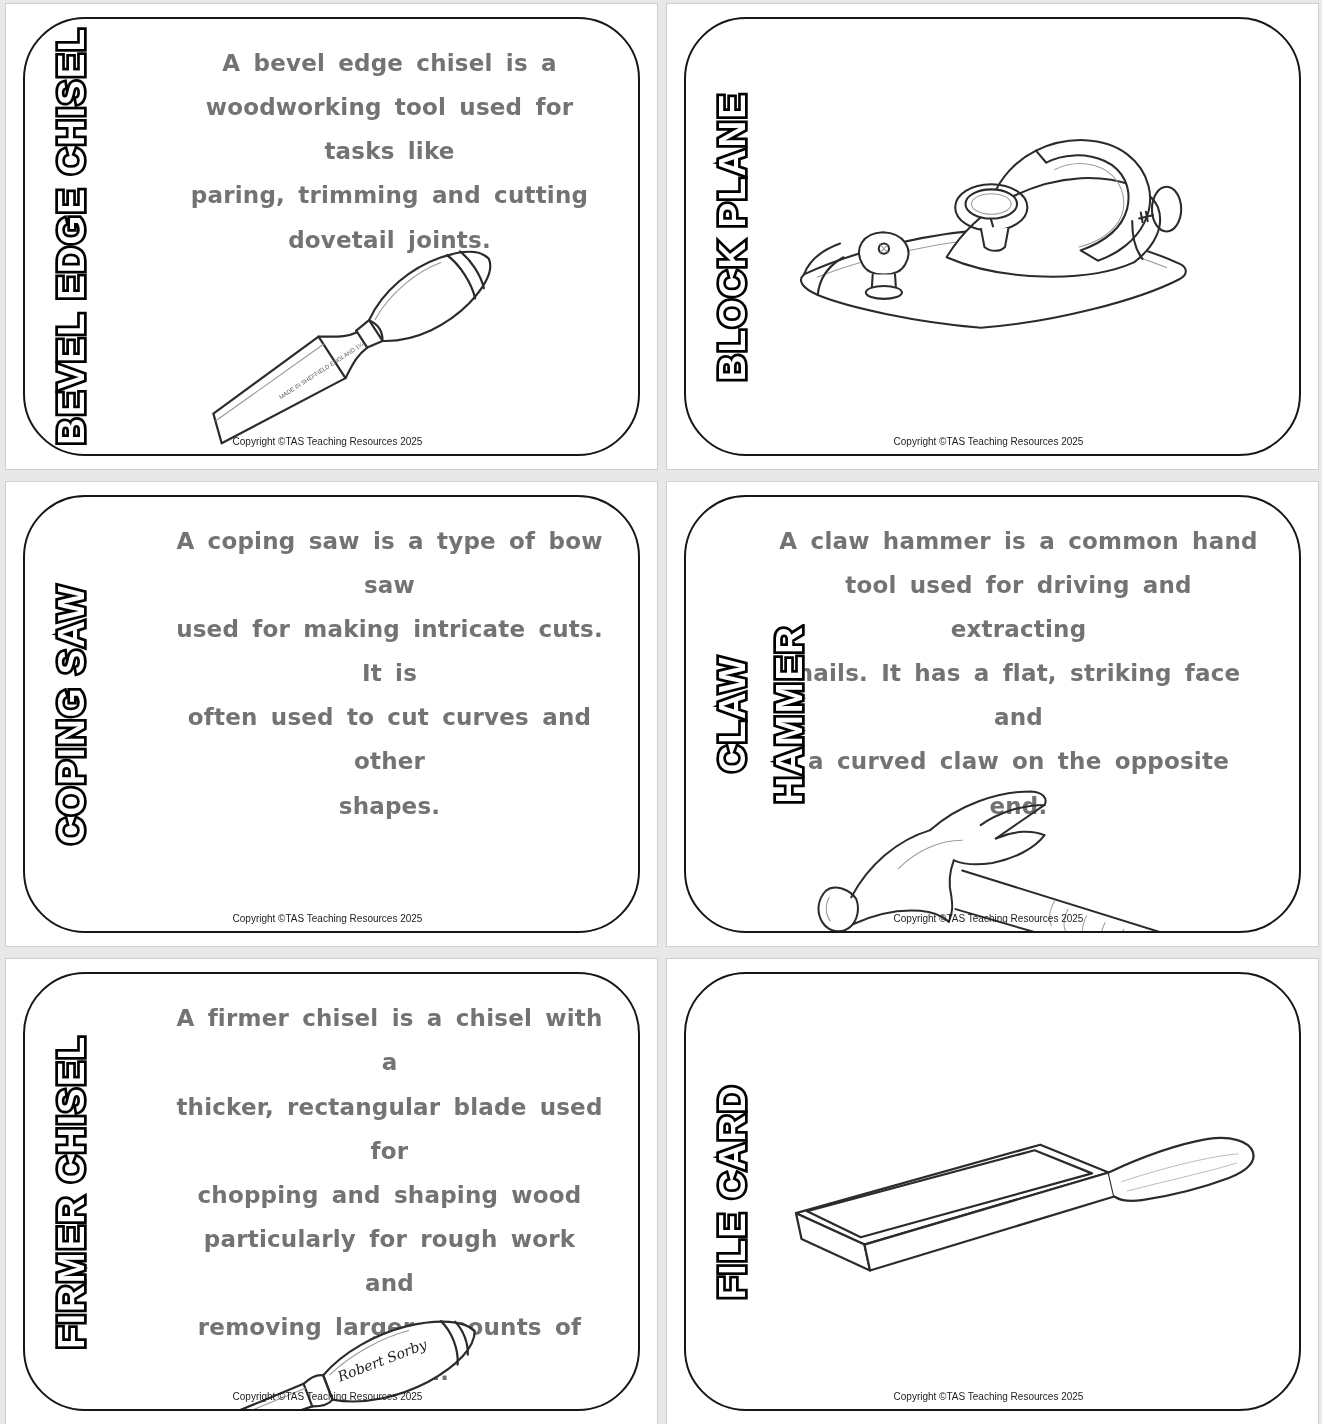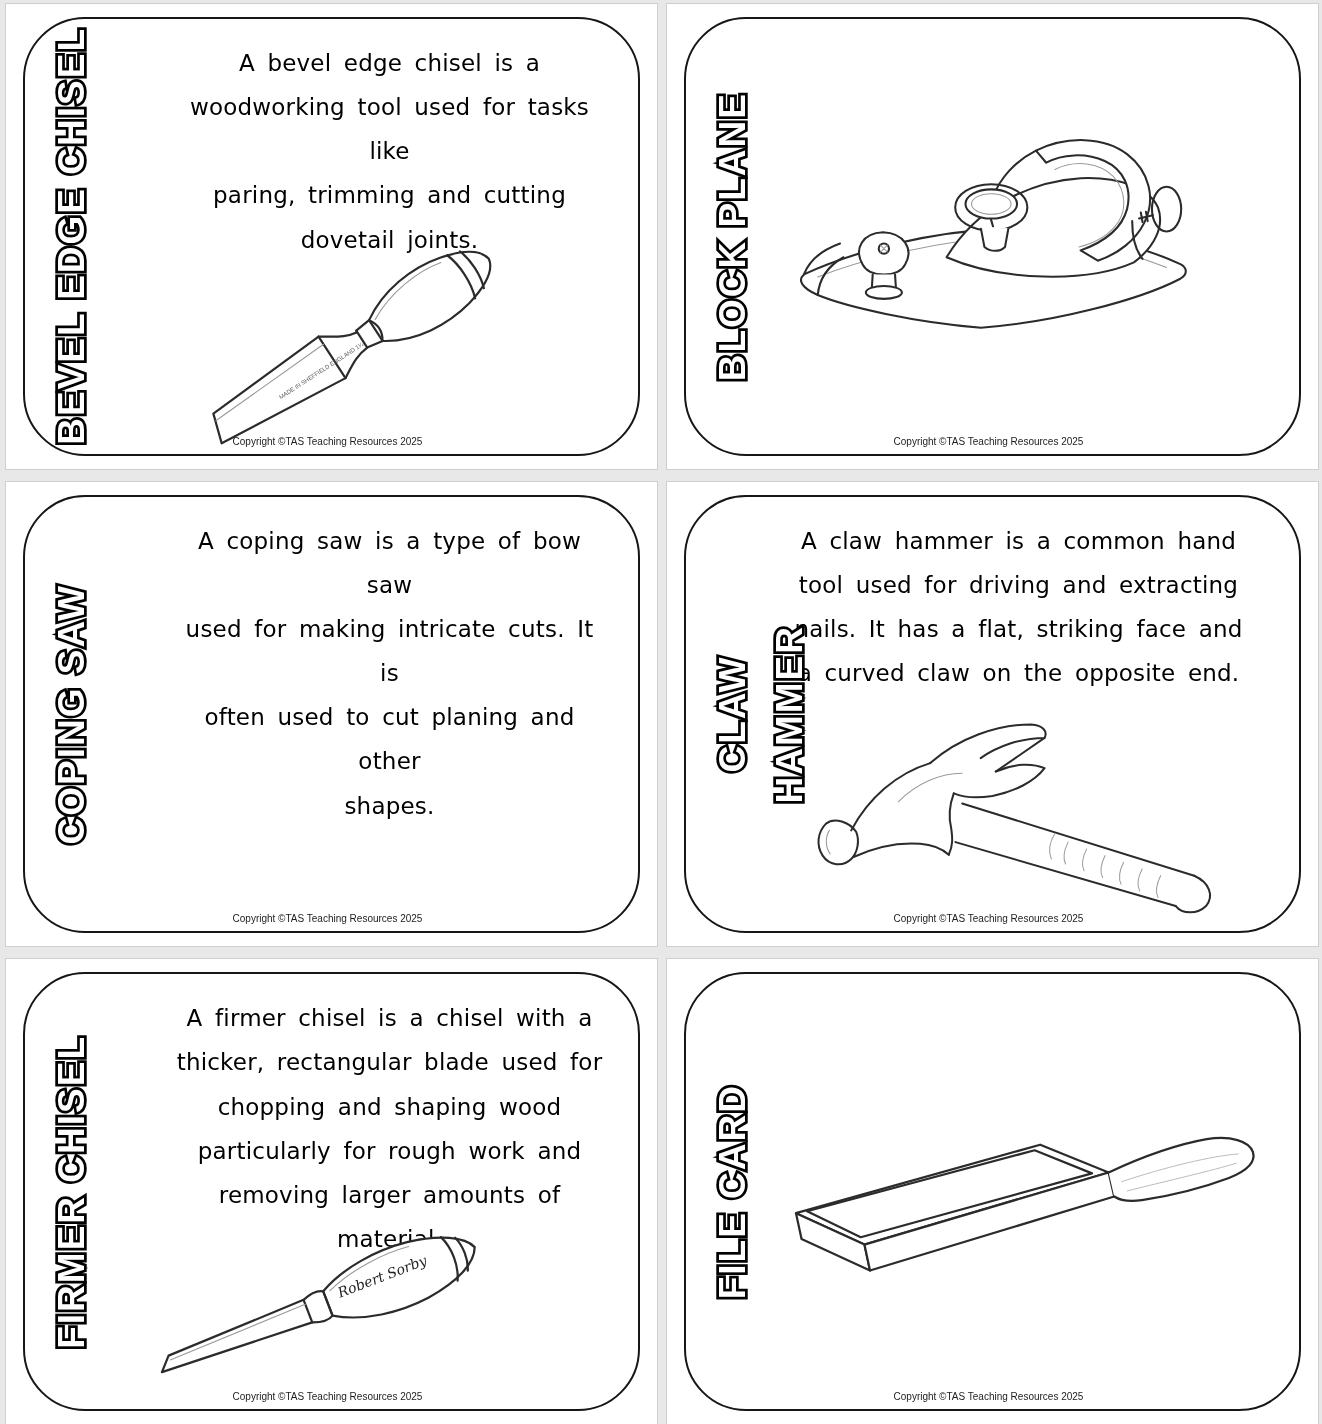--- a/index.html
+++ b/index.html
@@ -48,26 +48,27 @@
     paint-order:stroke fill;
     white-space:nowrap;
   }
   @supports not (-webkit-text-stroke:1px #000){ .vtitle{ color:#000; } }
   .tline{ display:block; }
 
   .desc{
     font-family:"DejaVu Sans",sans-serif;
     font-size:23px;
     line-height:1.92;
-    color:#000000;
+    color:#737373;
     text-align:center;
     white-space:pre-line;
     word-spacing:5px;
     letter-spacing:0.2px;
     margin:8px 6px 0 122px;
+    font-weight:bold;
   }
   .card.c4 .desc{ margin-left:62px; margin-right:10px; }
   .card.c6 .desc{ margin-top:14px; }
 
   .art{
     flex:1; min-height:0;
     display:flex; align-items:center; justify-content:center;
     padding-bottom:16px;
   }
   .card.c1 .art{ padding-left:70px; }
@@ -168,21 +169,21 @@
 
   <div class="page">
     <div class="card c3">
       <div class="vtitle-wrap">
         <div class="vtitle">
             <span class="tline">COPING SAW</span>
           </div>
       </div>
       <div class="desc">A coping saw is a type of bow saw
 used for making intricate cuts. It is
-often used to cut planing and other
+often used to cut curves and other
 shapes.</div>
       <div class="copyright">Copyright ©TAS Teaching Resources 2025</div>
     </div>
   </div>
 
   <div class="page">
     <div class="card c4">
       <div class="vtitle-wrap">
         <div class="vtitle">
           <span class="tline">CLAW</span>

